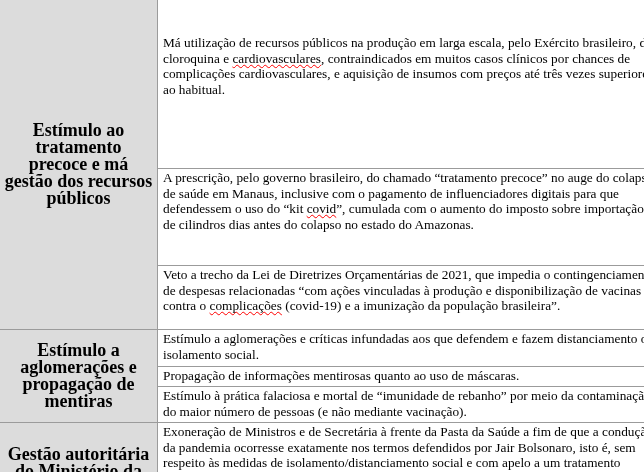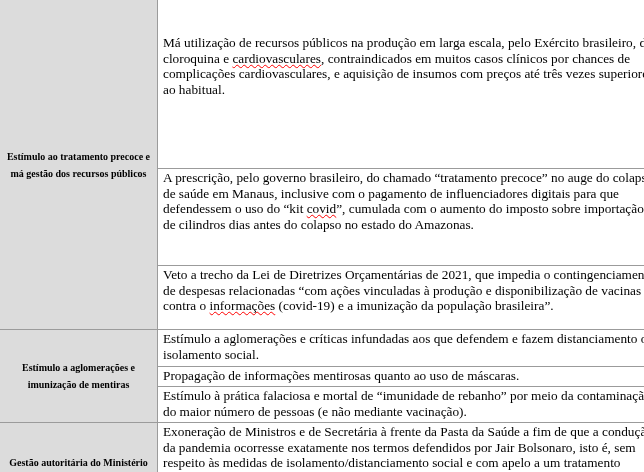--- a/index.html
+++ b/index.html
@@ -27,21 +27,21 @@
   tr.row-last  > td { border-bottom: none; }
   td.hdr  { border-left: none; }
   td.item { border-right: none; }
 
   td.hdr {
     width: 149px;
     background: #dcdcdc;
     vertical-align: middle;
     text-align: center;
     font-weight: bold;
-    font-size: 10px;
+    font-size: 18px;
     line-height: 17px;
     padding: 2px 4px;
   }
   td.item {
     width: 495px;
     vertical-align: top;
     font-size: 13.3px;
     line-height: 15.5px;
     padding: 1px 3px 0 5px;
     text-align: left;
@@ -66,24 +66,24 @@
 <table class="doc-table">
   <tbody>
     <tr class="row-first">
       <td class="hdr" rowspan="3">Estímulo ao tratamento precoce e má gestão dos recursos públicos</td>
       <td class="item h133 pad-top">Má utilização de recursos públicos na produção em larga escala, pelo Exército brasileiro, de cloroquina e <span class="misspell">cardiovasculares</span>, contraindicados em muitos casos clínicos por chances de complicações cardiovasculares, e aquisição de insumos com preços até três vezes superiores ao habitual.</td>
     </tr>
     <tr>
       <td class="item h95">A prescrição, pelo governo brasileiro, do chamado “tratamento precoce” no auge do colapso de saúde em Manaus, inclusive com o pagamento de influenciadores digitais para que defendessem o uso do “kit <span class="misspell">covid</span>”, cumulada com o aumento do imposto sobre importação de cilindros dias antes do colapso no estado do Amazonas.</td>
     </tr>
     <tr>
-      <td class="item h62">Veto a trecho da Lei de Diretrizes Orçamentárias de 2021, que impedia o contingenciamento de despesas relacionadas “com ações vinculadas à produção e disponibilização de vacinas contra o <span class="misspell">informações</span> (covid-19) e a imunização da população brasileira”.</td>
+      <td class="item h62">Veto a trecho da Lei de Diretrizes Orçamentárias de 2021, que impedia o contingenciamento de despesas relacionadas “com ações vinculadas à produção e disponibilização de vacinas contra o <span class="misspell">complicações</span> (covid-19) e a imunização da população brasileira”.</td>
     </tr>
     <tr>
-      <td class="hdr" rowspan="3">Estímulo a aglomerações e imunização de mentiras</td>
+      <td class="hdr" rowspan="3">Estímulo a aglomerações e propagação de mentiras</td>
       <td class="item h35">Estímulo a aglomerações e críticas infundadas aos que defendem e fazem distanciamento ou isolamento social.</td>
     </tr>
     <tr>
       <td class="item h18">Propagação de informações mentirosas quanto ao uso de máscaras.</td>
     </tr>
     <tr>
       <td class="item h34">Estímulo à prática falaciosa e mortal de “imunidade de rebanho” por meio da contaminação do maior número de pessoas (e não mediante vacinação).</td>
     </tr>
     <tr class="row-last">
       <td class="hdr">Gestão autoritária do Ministério da Saúde</td>

